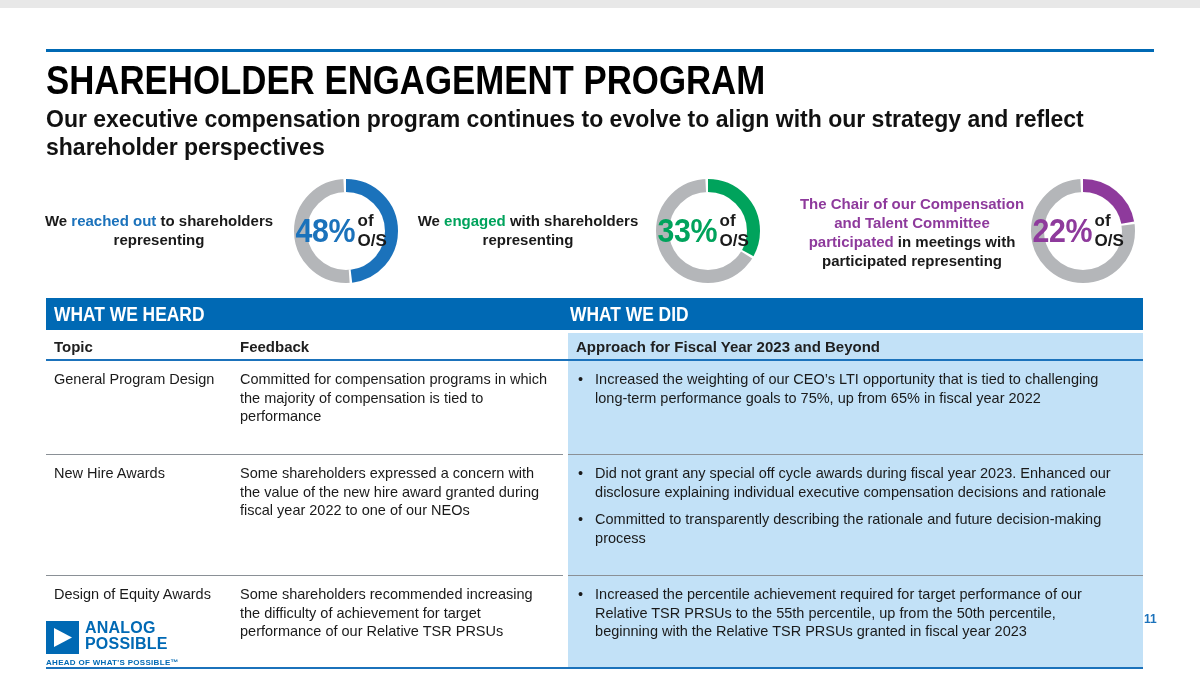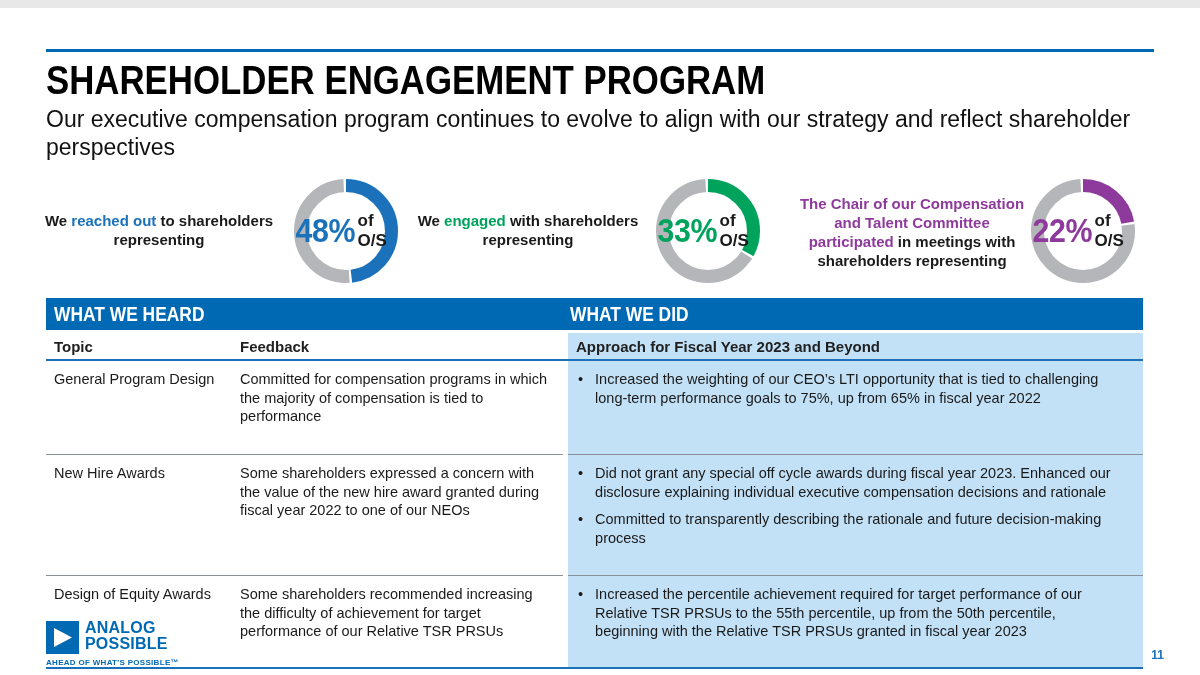--- a/index.html
+++ b/index.html
@@ -8,21 +8,21 @@
     font-family:"Liberation Sans",sans-serif;color:#1a1a1a;overflow:hidden;
     margin:8px auto;
   }
   .condensed{display:inline-block;transform:scaleX(0.87);transform-origin:0 50%;white-space:nowrap;}
 
   
   .top-rule{position:absolute;left:46px;top:41px;width:1108px;height:3px;background:#0069B4;}
 
   
   .title{position:absolute;left:46px;top:50px;font-size:40px;font-weight:800;color:#000;letter-spacing:0px;}
-  .subtitle{position:absolute;left:46px;top:97px;width:1090px;font-size:23px;line-height:28px;font-weight:400;color:#111;}
+  .subtitle{position:absolute;left:46px;top:97px;width:1090px;font-size:23px;line-height:28px;font-weight:700;color:#111;}
 
   
   .stats{position:absolute;left:0;top:0;width:1200px;height:675px;pointer-events:none;}
   .stat-text{position:absolute;font-size:15px;line-height:19px;font-weight:600;text-align:center;color:#1a1a1a;}
   .seg-blue{color:#1B72BB;}
   .seg-green{color:#00A35C;}
   .seg-purple{color:#8E3A9C;}
   .donut{position:absolute;width:106px;height:106px;}
   .donut svg{position:absolute;left:0;top:0;}
   .donut-center{position:absolute;left:0;top:0;width:106px;height:106px;display:flex;flex-direction:row;align-items:center;justify-content:center;}
@@ -52,21 +52,21 @@
   .body-row.last .topic-cell,.body-row.last .feedback-cell,.body-row.last .approach-cell{border-bottom:none;}
   .rows-wrap{border-bottom:2.5px solid #1B72BB;}
   .bullet{display:flex;gap:12px;margin-bottom:9px;}
   .bullet:last-child{margin-bottom:0;}
   .bullet .marker{flex:0 0 auto;}
 
   
   .logo-box{position:absolute;left:46px;top:613px;}
   .logo-wordmark{position:absolute;left:85px;top:612px;font-size:16px;line-height:16px;font-weight:800;color:#0069B4;letter-spacing:0.2px;}
   .logo-tagline{position:absolute;left:46px;top:650px;font-size:8px;font-weight:700;color:#0069B4;letter-spacing:0.3px;}
-  .page-number{position:absolute;left:1144px;top:640px;width:20px;text-align:right;font-size:12px;font-weight:700;color:#1B72BB;}
+  .page-number{position:absolute;left:1144px;top:604px;width:20px;text-align:left;font-size:12px;font-weight:700;color:#1B72BB;}
 </style>
 </head>
 <body>
 
 <div class="slide">
 
   <div class="top-rule"></div>
 
   <h1 class="title" style="margin:0;"><span class="condensed">SHAREHOLDER ENGAGEMENT PROGRAM</span></h1>
 
@@ -90,21 +90,21 @@
         <svg width="106" height="106" viewBox="0 0 106 106">
           <circle cx="53" cy="53" r="45.5" fill="none" stroke="#B4B6B9" stroke-width="13"></circle>
           <circle cx="53" cy="53" r="45.5" fill="none" stroke="#ffffff" stroke-width="14" stroke-dasharray="98.91618629092821 285.88493147667117" transform="rotate(-92.9 53 53)"></circle>
           <circle cx="53" cy="53" r="45.5" fill="none" stroke="#00A35C" stroke-width="13" stroke-dasharray="94.34202738730147 285.88493147667117" transform="rotate(-90 53 53)"></circle>
         </svg>
         <div class="donut-center">
           <div class="donut-value" style="color:#00A35C">33%</div>
           <div class="donut-sub">of O/S</div>
         </div>
       </div>
-      <div class="stat-text" style="left: 787px; top: 186px; width: 250px;"><span class="seg-purple">The Chair of our Compensation</span><br><span class="seg-purple">and Talent Committee</span><br><span class="seg-purple">participated</span><span> in meetings with</span><br><span>shareholders representing</span></div>
+      <div class="stat-text" style="left: 787px; top: 186px; width: 250px;"><span class="seg-purple">The Chair of our Compensation</span><br><span class="seg-purple">and Talent Committee</span><br><span class="seg-purple">participated</span><span> in meetings with</span><br><span>participated representing</span></div>
       <div class="donut" style="left: 1030px; top: 170px;">
         <svg width="106" height="106" viewBox="0 0 106 106">
           <circle cx="53" cy="53" r="45.5" fill="none" stroke="#B4B6B9" stroke-width="13"></circle>
           <circle cx="53" cy="53" r="45.5" fill="none" stroke="#ffffff" stroke-width="14" stroke-dasharray="67.4688438284944 285.88493147667117" transform="rotate(-92.9 53 53)"></circle>
           <circle cx="53" cy="53" r="45.5" fill="none" stroke="#8E3A9C" stroke-width="13" stroke-dasharray="62.89468492486766 285.88493147667117" transform="rotate(-90 53 53)"></circle>
         </svg>
         <div class="donut-center">
           <div class="donut-value" style="color:#8E3A9C">22%</div>
           <div class="donut-sub">of O/S</div>
         </div>

